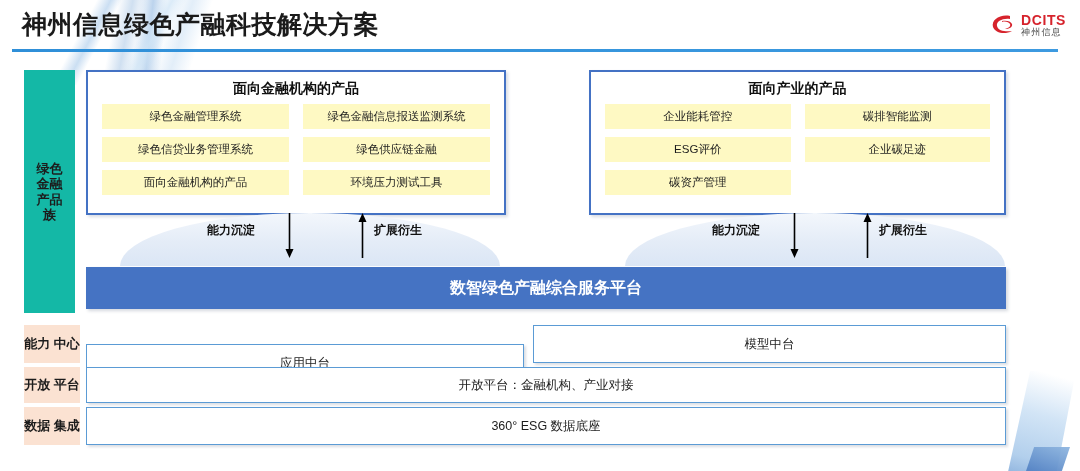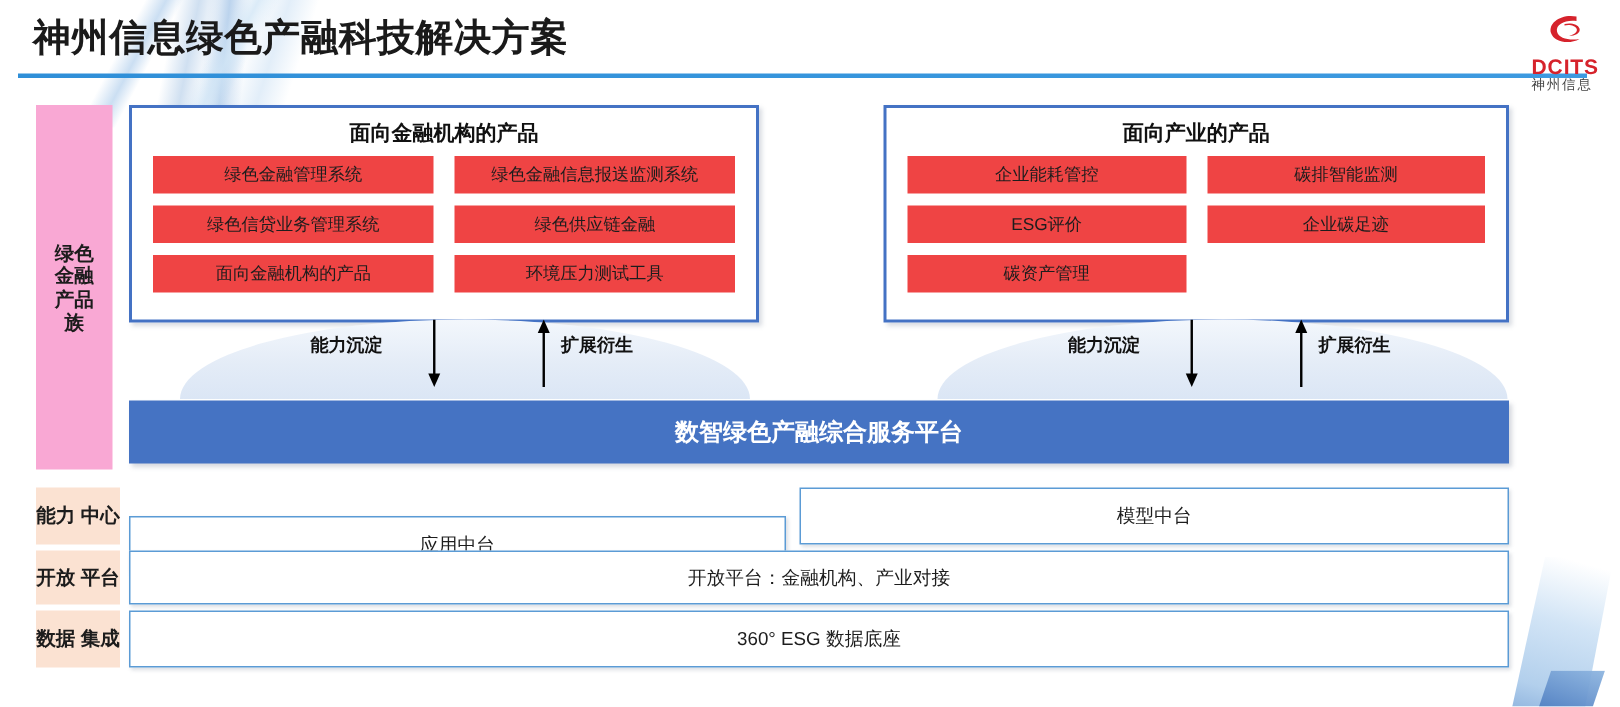--- a/index.html
+++ b/index.html
@@ -78,21 +78,20 @@
     width: 1046px; height: 3px;
     background: linear-gradient(90deg, #2f8fd8 0%, #3796dd 60%, #3d9ae0 100%);
   }
   .logo {
     position: absolute;
     right: 14px; top: 8px;
     height: 34px;
     display: flex;
     align-items: center;
     gap: 5px;
-    flex-direction: column;
   }
   .logo-mark {
     width: 26px; height: 24px;
     position: relative;
   }
   .logo-text { line-height: 1; }
   .logo-en {
     font-size: 14px;
     font-weight: bold;
     color: #d6232c;
@@ -112,21 +111,21 @@
     align-items: center;
     justify-content: center;
     text-align: center;
     font-weight: bold;
     color: #1c1c1c;
     line-height: 1.18;
   }
   .rail-green {
     left: 24px; top: 70px;
     width: 51px; height: 243px;
-    background: #f9a8d4;
+    background: #14b8a6;
     font-size: 13px;
     writing-mode: horizontal-tb;
   }
   .rail-green .stack { display: block; }
   .rail-orange {
     left: 24px; width: 56px;
     background: #fbe2d2;
     font-size: 13px;
   }
   .rail-cap  { top: 325px; height: 38px; }
@@ -156,21 +155,21 @@
   .chip-grid {
     position: absolute;
     left: 14px; right: 14px; top: 32px;
     display: grid;
     grid-template-columns: 1fr 1fr;
     grid-auto-rows: 25px;
     column-gap: 14px;
     row-gap: 8px;
   }
   .chip {
-    background: #ef4444;
+    background: #fef9c3;
     display: flex;
     align-items: center;
     justify-content: center;
     font-size: 11.5px;
     color: #1d1d1d;
     white-space: nowrap;
   }
 
   
   .hill {

